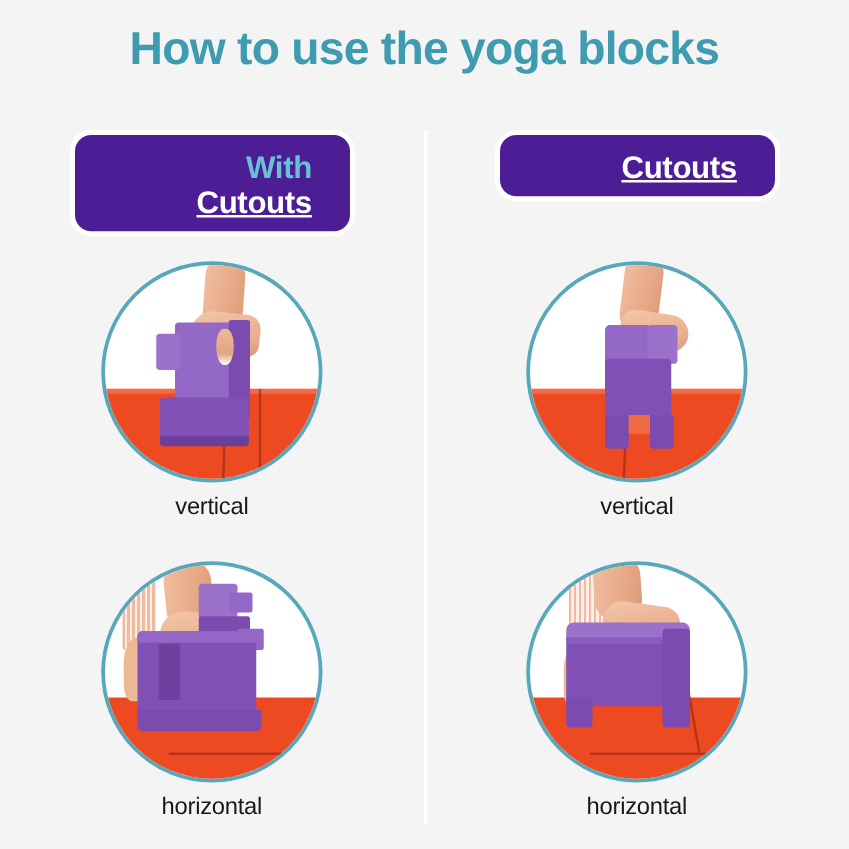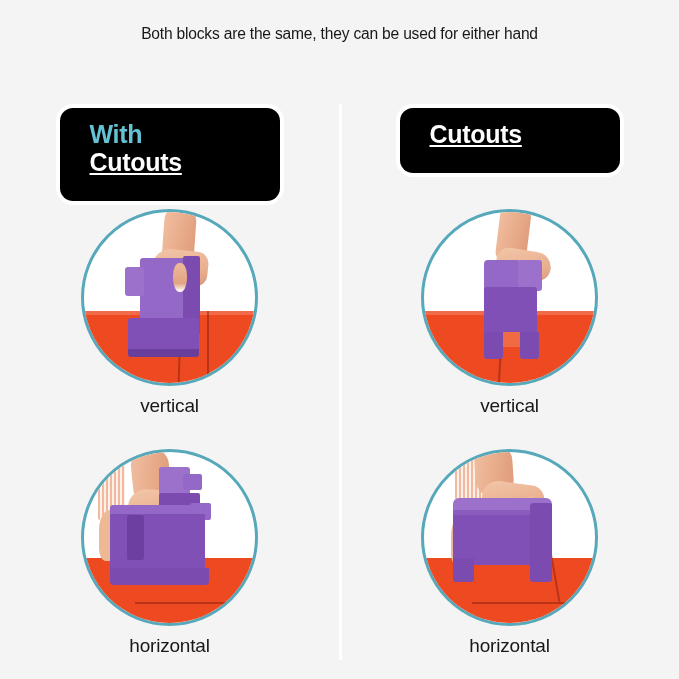--- a/index.html
+++ b/index.html
@@ -68,25 +68,25 @@
   
   .badge-wrap {
     position: absolute;
     top: 4px;
     left: 0;
     width: 339px;
     display: flex;
     justify-content: center;
   }
   .badge {
-    background: #000000;
+    background: #4c1d95;
     border-radius: 13px;
-    padding: 12px 30px 24px;
+    padding: 12px 30px 8px;
     min-width: 220px;
-    text-align: left;
+    text-align: right;
     box-shadow: 0 0 0 4px #ffffff;
   }
   .badge-line1 {
     color: #64c2d4;
     font-size: 25px;
     font-weight: 700;
     line-height: 1.12;
     letter-spacing: -0.3px;
   }
   .badge-line2 {
@@ -191,21 +191,21 @@
     color: #17181a;
     letter-spacing: -0.2px;
   }
 </style>
 </head>
 <body>
 
 <div class="page">
 
   <div class="header">
-    <div class="subtitle">Both blocks are the same, they can be used for either hand</div>
+    <div class="title">How to use the yoga blocks</div>
   </div>
 
   <div class="divider"></div>
 
   <div class="col col-left">
 
     <div class="badge-wrap">
       <div class="badge">
         <div class="badge-line1">With</div>
         <div class="badge-line2">Cutouts</div>

